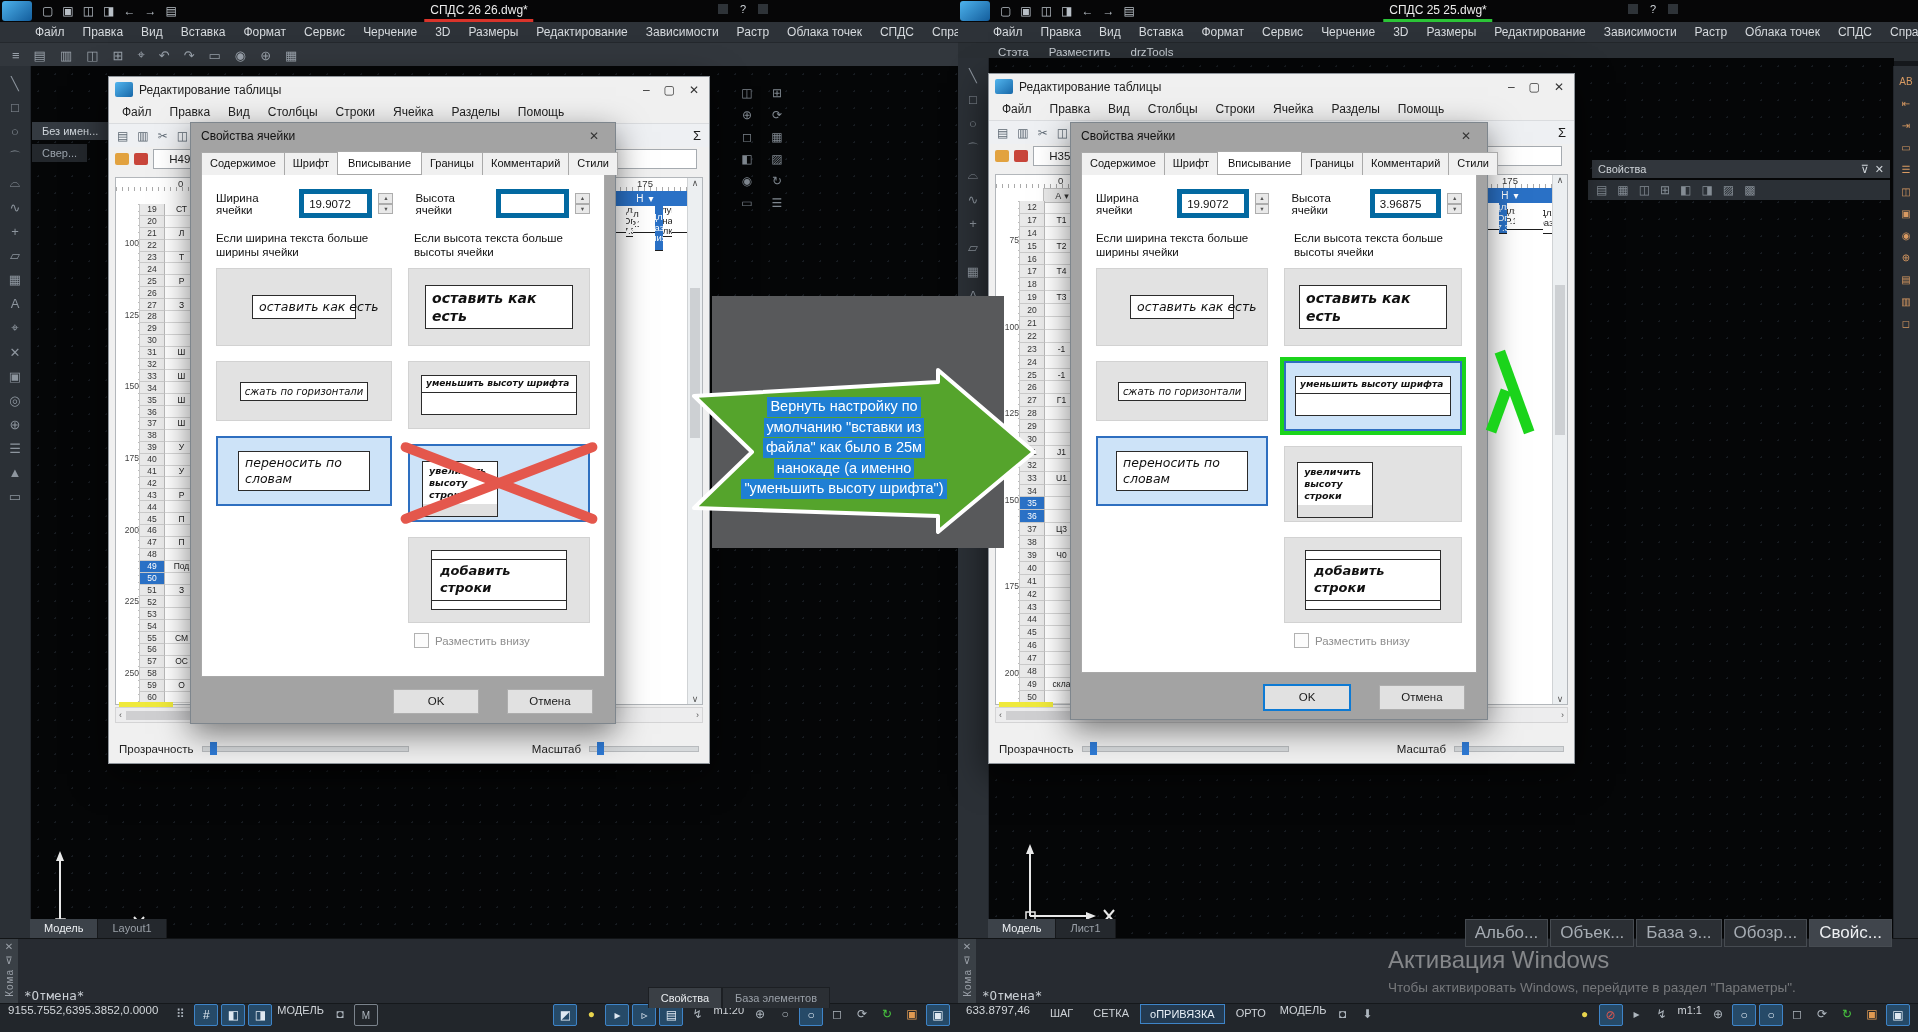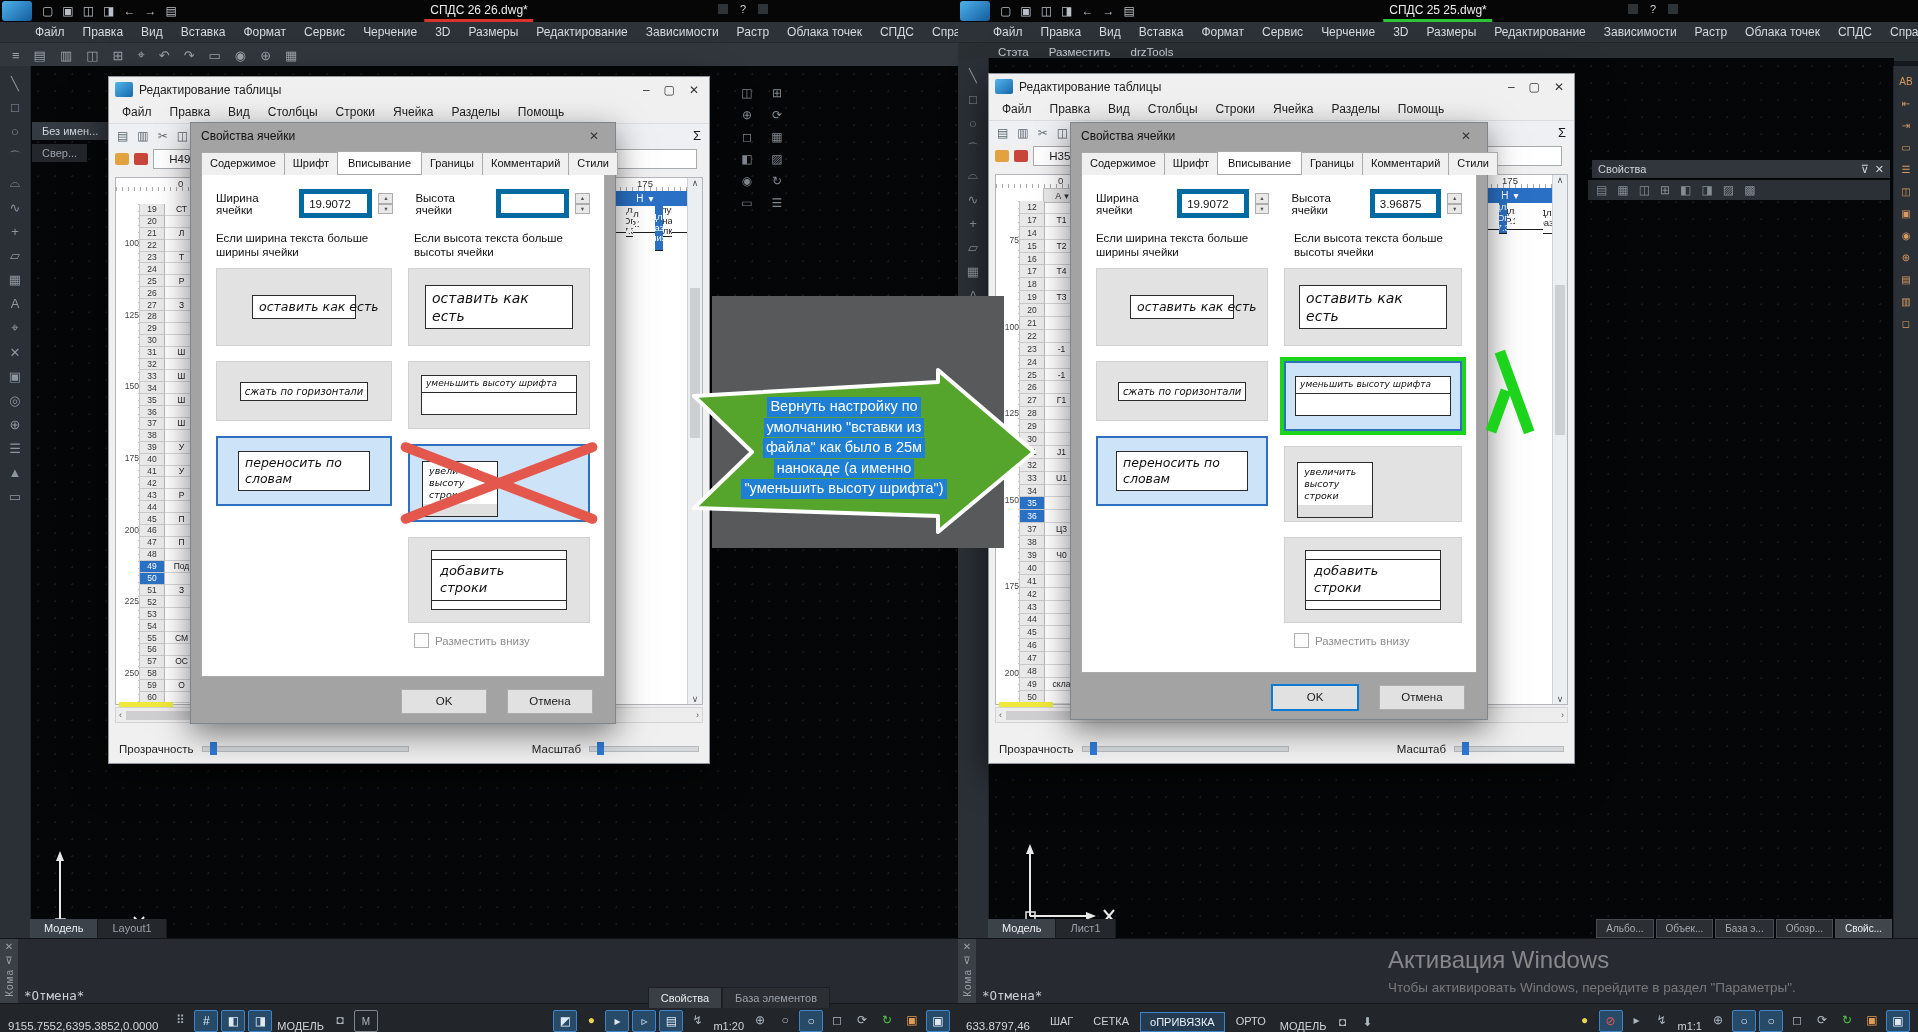--- a/index.html
+++ b/index.html
@@ -42,38 +42,38 @@
   .model-tabs{position:absolute;left:30px;top:919px;height:19px;display:flex;align-items:stretch;z-index:3;font-size:11px;}
   .mtab{padding:3px 14px;background:#24282d;color:#9aa0a8;border-right:1px solid #17191c;}
   .mtab.active{background:#3c4249;color:#eef1f4;}
   .cmdline{position:absolute;left:0;right:0;top:938px;height:66px;background:#272b31;border-top:1px solid #121416;z-index:2;}
   .cmd-vtab{position:absolute;left:0;top:0;bottom:0;width:18px;background:#3a4046;color:#9aa0a8;display:flex;
             flex-direction:column;align-items:center;font-size:10px;padding-top:2px;gap:3px;}
   .cmd-vtab .vtxt{writing-mode:vertical-rl;transform:rotate(180deg);font-size:10px;letter-spacing:1px;}
   .cmd-lines{margin-left:24px;padding-top:4px;font-family:"DejaVu Sans Mono",monospace;font-size:12.5px;
              color:#c9ced4;line-height:15px;white-space:pre;}
   .statusbar{position:absolute;left:0;right:0;bottom:0;height:28px;background:#22262b;border-top:1px solid #15181b;
-             display:flex;align-items:flex-end;font-size:11px;color:#c6cbd1;gap:5px;padding:0 8px;z-index:4;}
+             display:flex;align-items:flex-start;font-size:11px;color:#c6cbd1;gap:5px;padding:0 8px;z-index:4;}
   .coords{font-size:11.5px;color:#d2d6da;margin-right:6px;white-space:nowrap;}
   .sicon{min-width:20px;height:20px;display:flex;align-items:center;justify-content:center;border-radius:2px;
          color:#aeb6be;font-size:12px;padding:0 1px;}
   .sicon.on{background:#264a68;border:1px solid #3e84c8;color:#dfe8f1;}
   .sicon.box{border:1px solid #7b838c;font-size:10px;}
   .sicon.bulb{color:#e8d44d;}
   .sicon.grn{color:#49c93f;}
   .sicon.org{color:#e09a52;}
   .sicon.red{color:#e0564d;}
   .stext{color:#d0d4d9;white-space:nowrap;}
   .sgap{flex:1;}
   .toggle{padding:3px 9px;color:#cfd3d8;white-space:nowrap;}
   .toggle.on{border:1px solid #3e84c8;background:#243a50;color:#eaf1f8;}
   .panel-tabs{position:absolute;right:128px;bottom:24px;display:flex;z-index:5;font-size:11px;}
   .ptab{padding:4px 12px;background:#2b2f34;color:#9aa0a8;border:1px solid #1c1f23;border-bottom:none;}
   .ptab.active{background:#3a3f45;color:#e8ebee;}
-  .rp-tabs{position:absolute;right:26px;top:919px;display:flex;gap:2px;z-index:3;font-size:10px;}
+  .rp-tabs{position:absolute;right:26px;top:919px;display:flex;gap:2px;z-index:3;font-size:17px;}
   .rptab{padding:3px 9px;background:#2b2f34;color:#a6acb3;border:1px solid #46holder;border:1px solid #464b51;}
   .rptab.active{background:#40454c;color:#eef0f3;}
   .props-head{position:absolute;right:28px;top:160px;width:286px;height:18px;background:#31363c;z-index:2;
               display:flex;align-items:center;font-size:11px;color:#cfd4d9;padding:0 6px;gap:6px;}
   .props-icons{position:absolute;right:28px;top:180px;width:286px;height:20px;background:#2b3036;z-index:2;
                display:flex;align-items:center;gap:10px;font-size:12px;color:#848c94;padding:0 8px;}
   .watermark{position:absolute;left:430px;top:946px;z-index:6;color:#85878a;}
   .watermark .wm1{font-size:24px;}
   .watermark .wm2{font-size:13.5px;margin-top:6px;color:#77797c;}
 
@@ -156,21 +156,21 @@
   .valbox{width:62px;height:19px;border:5px solid #0369a1;background:#fff;display:flex;align-items:center;
           padding-left:5px;font-size:11.5px;color:#111;}
   .spin{display:flex;flex-direction:column;width:16px;height:21px;}
   .spin span{flex:1;border:1px solid #adadad;background:#e9e9e9;font-size:5.5px;display:flex;align-items:center;
              justify-content:center;color:#555;}
   .groups{display:flex;margin-top:13px;font-size:11.5px;color:#111;line-height:14px;}
   .g1{width:182px;white-space:pre-line;}
   .g2{margin-left:16px;white-space:pre-line;}
   .tilecols{display:flex;margin-top:9px;}
   .colw{width:182px;display:flex;flex-direction:column;}
-  .colh{margin-left:16px;width:188px;display:flex;flex-direction:column;}
+  .colh{margin-left:16px;width:188px;display:flex;flex-direction:column;font-weight:bold;}
   .tile{position:relative;margin-bottom:15px;background:#e2e2e2;border:1px solid #d2d2d2;
         display:flex;align-items:center;justify-content:center;}
   .tile.sel{background:#cde3f8;border:2px solid #2e6fc0;}
   .tile.green{box-shadow:0 0 0 4px #1bd41b;}
   .inner{position:relative;background:#fff;border:1px solid #2b2b2b;color:#111;
          font-family:"DejaVu Sans",sans-serif;font-style:italic;font-size:12px;
          padding:3px 6px;white-space:pre-line;line-height:1.3;}
   .tile.w1{height:76px;} .tile.w1 .inner{white-space:nowrap;width:90px;font-size:12.5px;}
   .tile.w2{height:58px;} .tile.w2 .inner{white-space:nowrap;font-size:10px;padding:2px 4px;}
   .tile.w3{height:66px;} .tile.w3 .inner{font-size:12.5px;width:118px;}
@@ -186,21 +186,21 @@
   .tile.crossed::before,.tile.crossed::after{content:"";position:absolute;left:-16px;right:-16px;top:50%;
         height:10px;margin-top:-5px;background:#e4574c;border-radius:6px;z-index:5;}
   .tile.crossed::before{transform:rotate(21deg);}
   .tile.crossed::after{transform:rotate(-21deg);}
   .chk1,.chk2{position:absolute;background:#1bd41b;z-index:6;}
   .chk1{width:11px;height:44px;right:-44px;top:26px;transform:rotate(20deg);}
   .chk2{width:11px;height:86px;right:-60px;top:-14px;transform:rotate(-20deg);}
   .cb-row{display:flex;align-items:center;gap:6px;margin-top:4px;margin-left:198px;font-size:11.5px;color:#8f8f8f;}
   .cb{width:13px;height:13px;border:1px solid #b2b2b2;background:#fcfcfc;}
   .cd-foot{position:absolute;left:0;right:0;bottom:0;height:44px;display:flex;align-items:center;
-           justify-content:flex-end;gap:20px;padding-right:22px;}
+           justify-content:flex-end;gap:28px;padding-right:22px;}
   .btn{min-width:84px;height:23px;background:#e1e1e1;border:1px solid #adadad;font-size:11.5px;color:#1a1a1a;
        display:flex;align-items:center;justify-content:center;}
   .btn.def{border:2px solid #0d7ad4;}
 
   
   .gray-patch{position:absolute;left:712px;top:296px;width:292px;height:252px;background:#58595b;z-index:30;}
   .big-arrow{position:absolute;left:690px;top:366px;width:350px;height:170px;z-index:31;}
   .arrow-text{position:absolute;left:733px;top:396px;width:222px;z-index:32;text-align:center;line-height:19.5px;}
   .arrow-text span{display:inline-block;background:#1f7fd4;color:#fff;font-size:14.5px;padding:0 3px;}
 </style>

